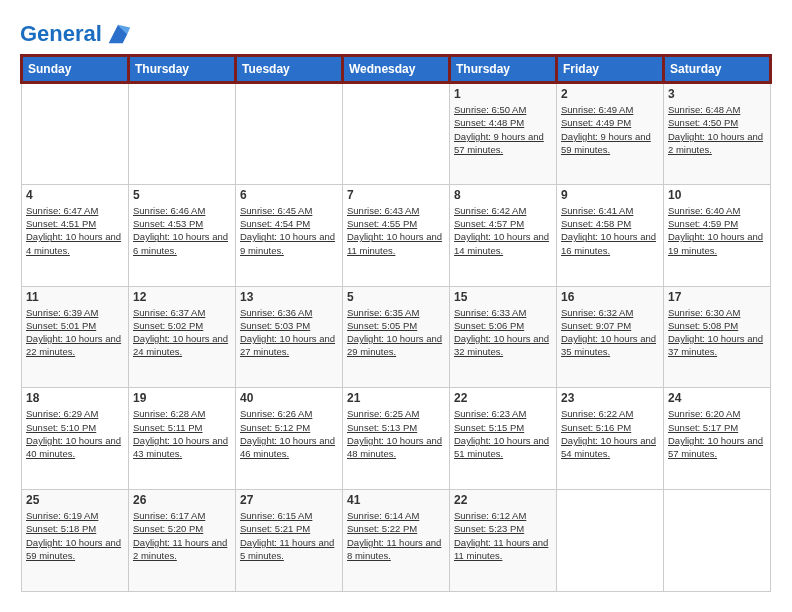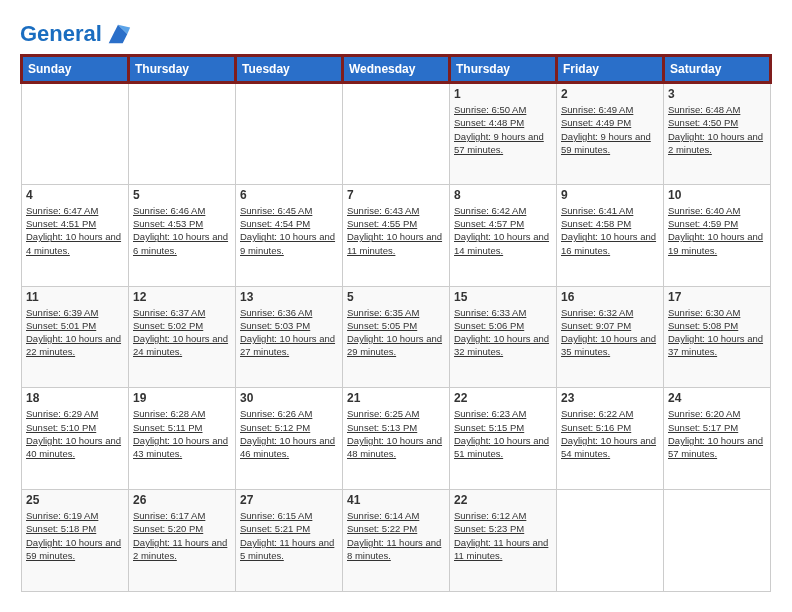--- a/index.html
+++ b/index.html
@@ -278,21 +278,21 @@
 and 40 minutes.</div>
           </td>
           <td>
             <span class="day-number">19</span>
             <div class="day-info">Sunrise: 6:28 AM
 Sunset: 5:11 PM
 Daylight: 10 hours
 and 43 minutes.</div>
           </td>
           <td>
-            <span class="day-number">30</span>
+            <span class="day-number">40</span>
             <div class="day-info">Sunrise: 6:26 AM
 Sunset: 5:12 PM
 Daylight: 10 hours
 and 46 minutes.</div>
           </td>
           <td>
             <span class="day-number">21</span>
             <div class="day-info">Sunrise: 6:25 AM
 Sunset: 5:13 PM
 Daylight: 10 hours

